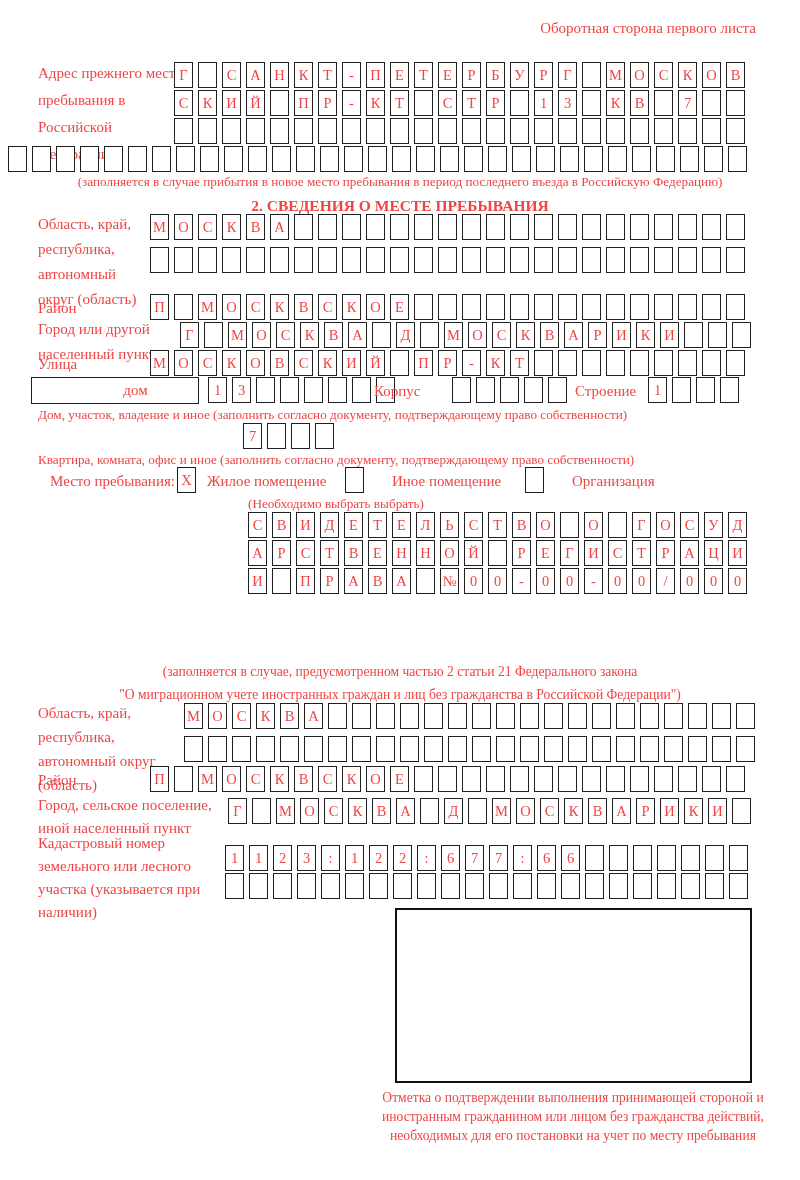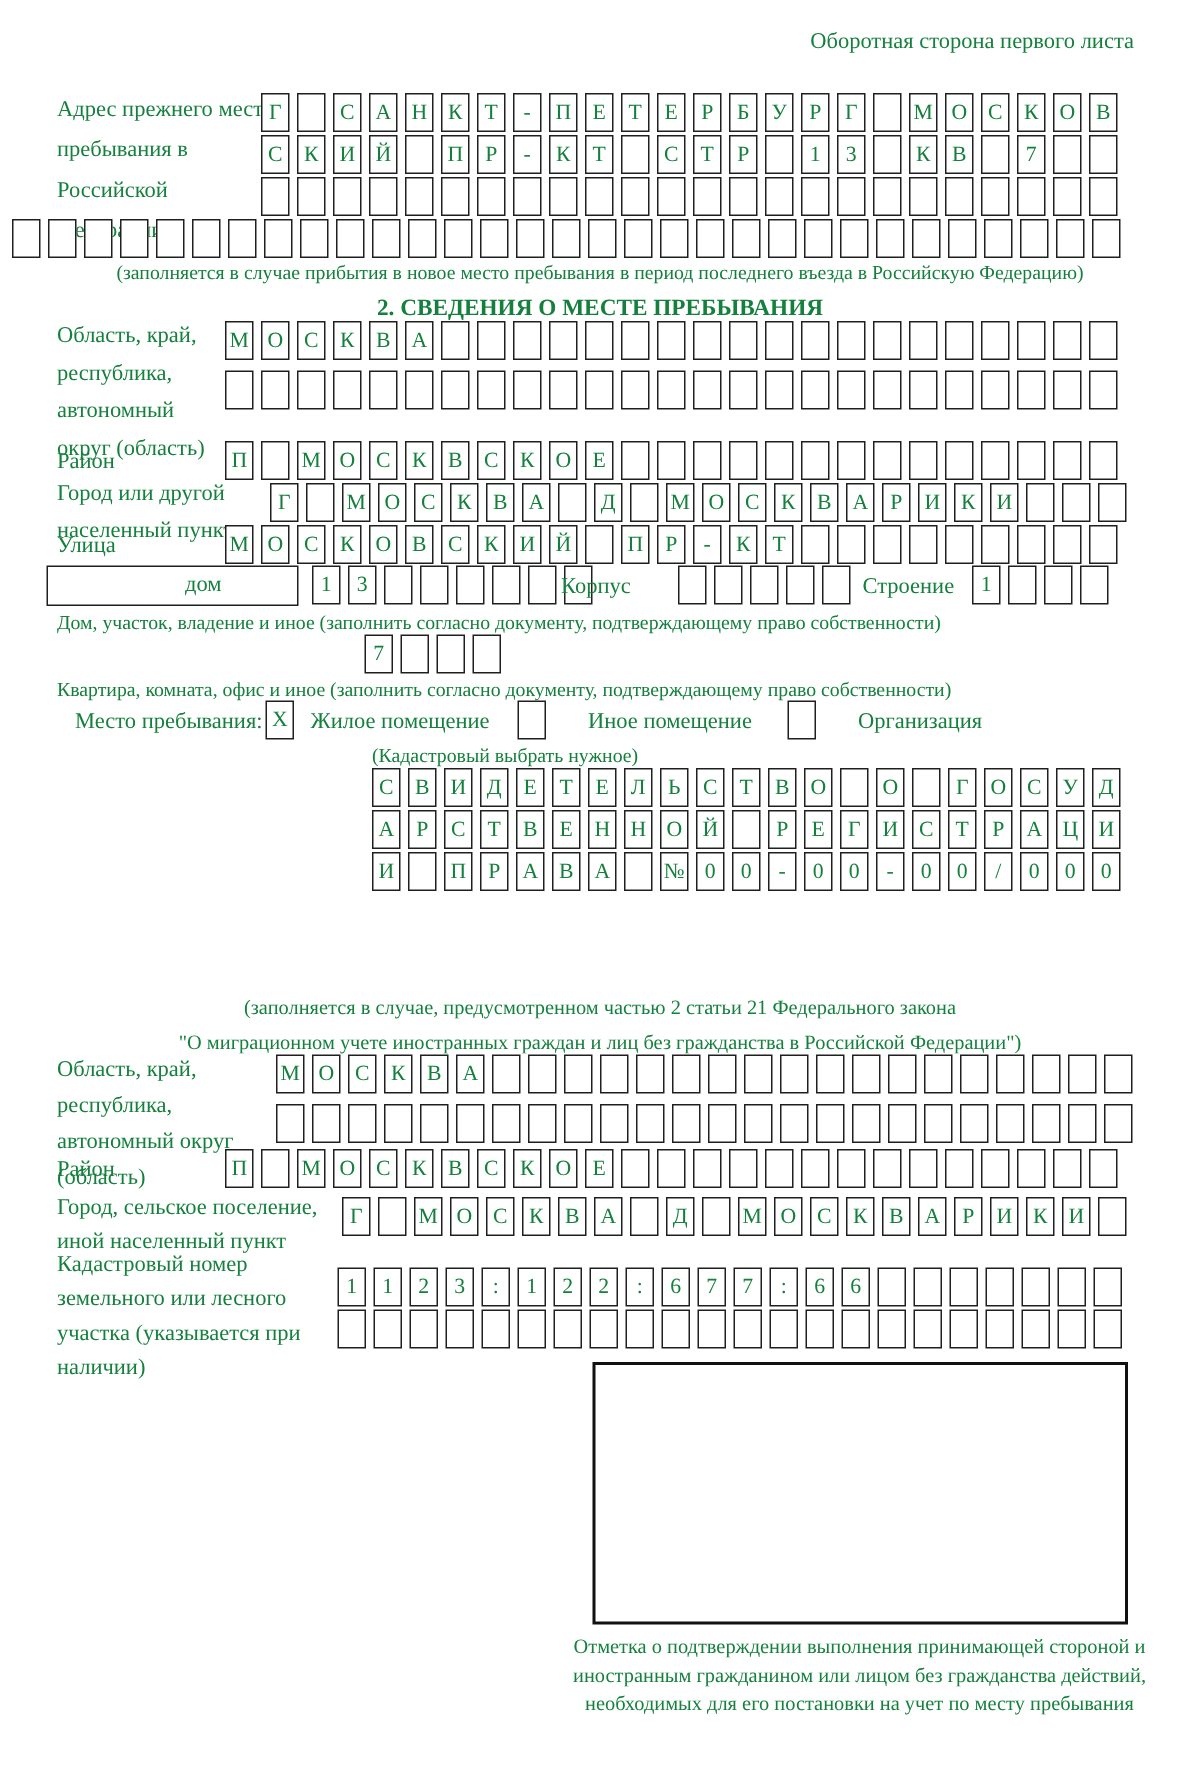--- a/index.html
+++ b/index.html
@@ -1,20 +1,20 @@
 <!DOCTYPE html>
 <html><head>
 <meta charset="utf-8">
 <style>
   html,body{margin:0;padding:0;background:#fff;}
   .page{
     position:relative;
     width:800px;height:1180px;
     background:#fff;
-    color:#15803d;
+    color:#ef4444;
     font-family:"Liberation Serif","DejaVu Serif",serif;
     overflow:hidden;
   }
   .abs{position:absolute;}
   .lbl{font-size:15px;line-height:25px;}
   .cap{font-size:13.2px;line-height:16px;}
   .center{left:0;width:800px;text-align:center;}
   .bold{font-weight:bold;}
   .boxrow{position:absolute;display:flex;gap:5px;}
   .cell{
@@ -344,21 +344,21 @@
     </div>
   <div class="abs cap" style="left:38px;top:452px;">Квартира, комната, офис и иное (заполнить согласно документу, подтверждающему право собственности)</div>
 
   <div class="inline-lbl" style="left:38px;top:471px;margin-left:12px;">Место пребывания:</div>
   <span class="cell abs" style="left:177px;top:467px;">X</span>
   <div class="inline-lbl" style="left:207px;top:471px;">Жилое помещение</div>
   <span class="cell abs" style="left:345px;top:467px;"></span>
   <div class="inline-lbl" style="left:392px;top:471px;">Иное помещение</div>
   <span class="cell abs" style="left:525px;top:467px;"></span>
   <div class="inline-lbl" style="left:572px;top:471px;">Организация</div>
-  <div class="abs cap" style="left:248px;top:496px;">(Кадастровый выбрать нужное)</div>
+  <div class="abs cap" style="left:248px;top:496px;">(Необходимо выбрать выбрать)</div>
 
   <div class="boxrow" style="left:248px;top:512px;">
       <span class="cell">С</span>
       <span class="cell">В</span>
       <span class="cell">И</span>
       <span class="cell">Д</span>
       <span class="cell">Е</span>
       <span class="cell">Т</span>
       <span class="cell">Е</span>
       <span class="cell">Л</span>

